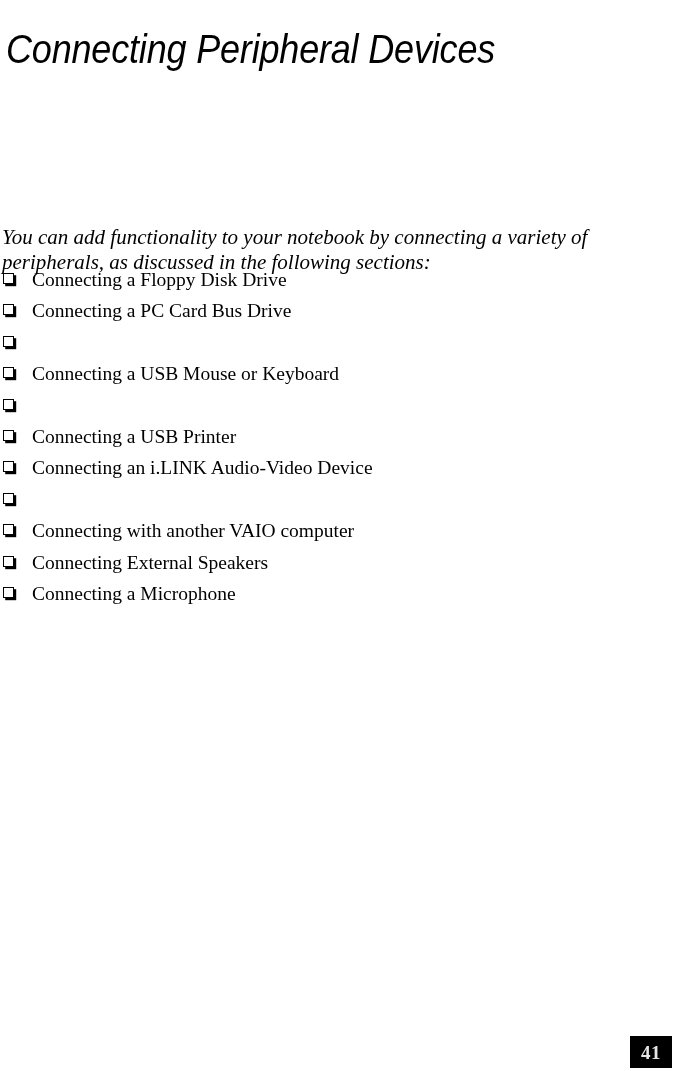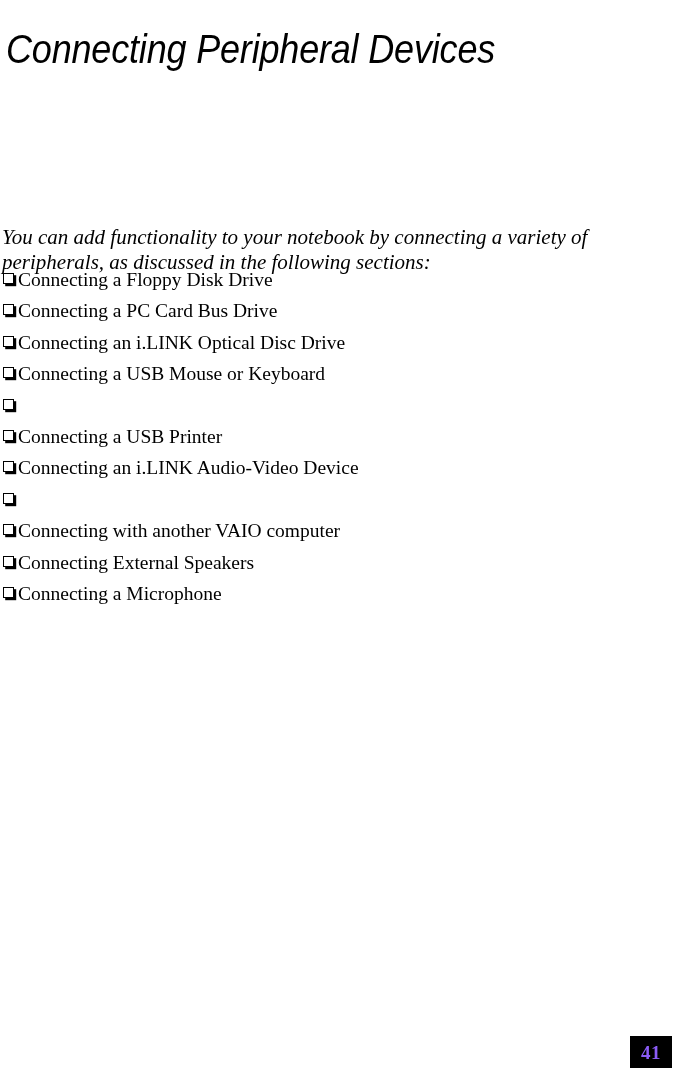--- a/index.html
+++ b/index.html
@@ -66,21 +66,21 @@
     top: 264px;
     width: 677px;
     margin: 0;
     padding: 0;
     list-style: none;
   }
   .toc-item {
     position: relative;
     height: 31.4px;
     line-height: 31.4px;
-    padding-left: 18px;
+    padding-left: 32px;
     white-space: nowrap;
   }
   .toc-bullet {
     position: absolute;
     left: 3px;
     top: 9px;
     width: 11px;
     height: 11px;
     background: #ffffff;
     border: 1.4px solid #000000;
@@ -106,21 +106,21 @@
     background: #000000;
     display: flex;
     align-items: center;
     justify-content: center;
   }
   .page-number-text {
     font-family: "Liberation Serif", "DejaVu Serif", serif;
     font-weight: bold;
     font-size: 19px;
     line-height: 1;
-    color: #8b5cf6;
+    color: #e5e5e5;
     letter-spacing: 0.5px;
   }
 </style>
 </head>
 <body>
 
 <div class="page">
 
   <h1 class="page-title">Connecting Peripheral Devices</h1>
 
@@ -133,21 +133,20 @@
     <li class="toc-item">
       <span class="toc-bullet"></span>
       <span class="toc-label">Connecting a Floppy Disk Drive</span>
     </li>
     <li class="toc-item">
       <span class="toc-bullet"></span>
       <span class="toc-label">Connecting a PC Card Bus Drive</span>
     </li>
     <li class="toc-item">
       <span class="toc-bullet"></span>
-      <span class="toc-label">Connecting an i.LINK Optical Disc Drive</span>
     </li>
     <li class="toc-item">
       <span class="toc-bullet"></span>
       <span class="toc-label">Connecting a USB Mouse or Keyboard</span>
     </li>
     <li class="toc-item">
       <span class="toc-bullet"></span>
     </li>
     <li class="toc-item">
       <span class="toc-bullet"></span>

